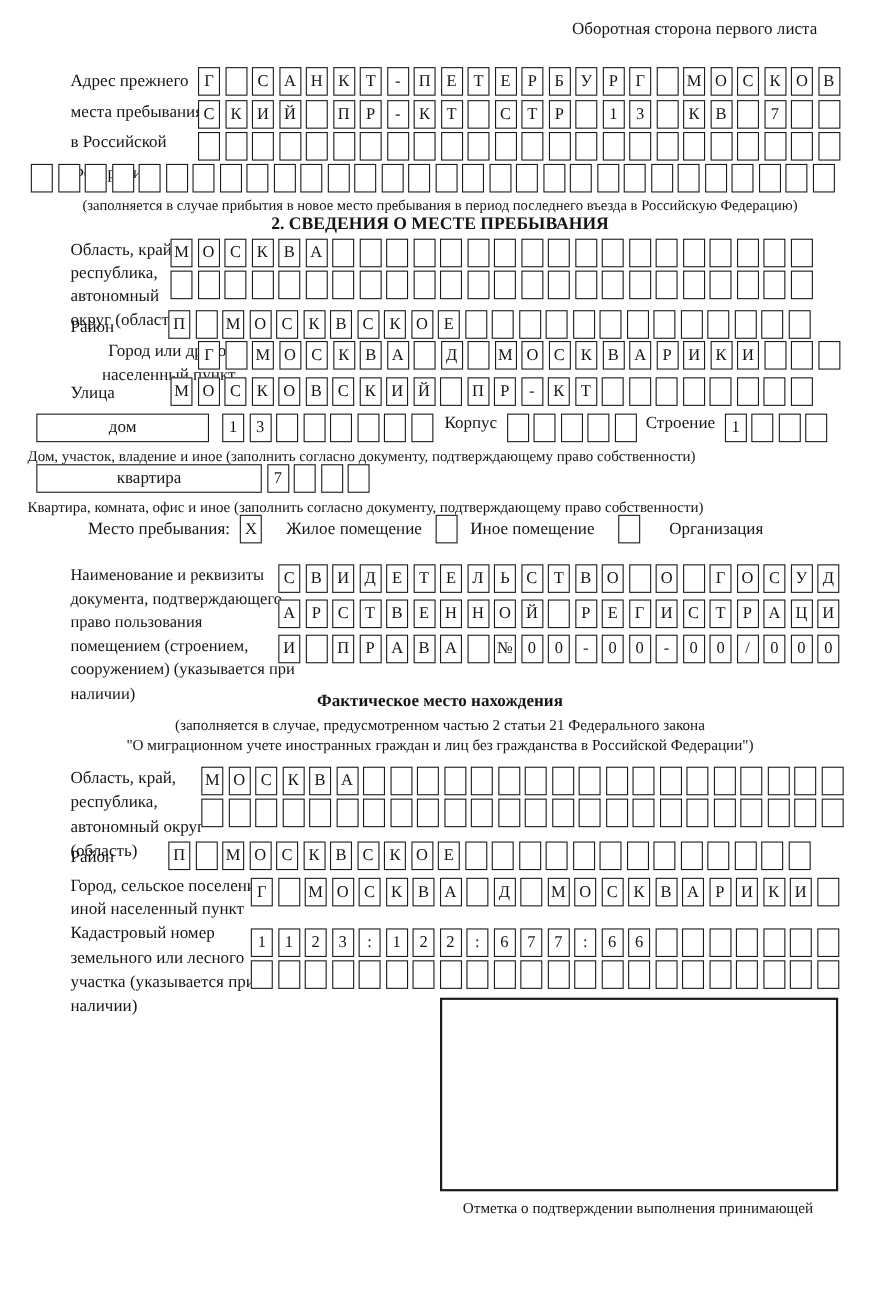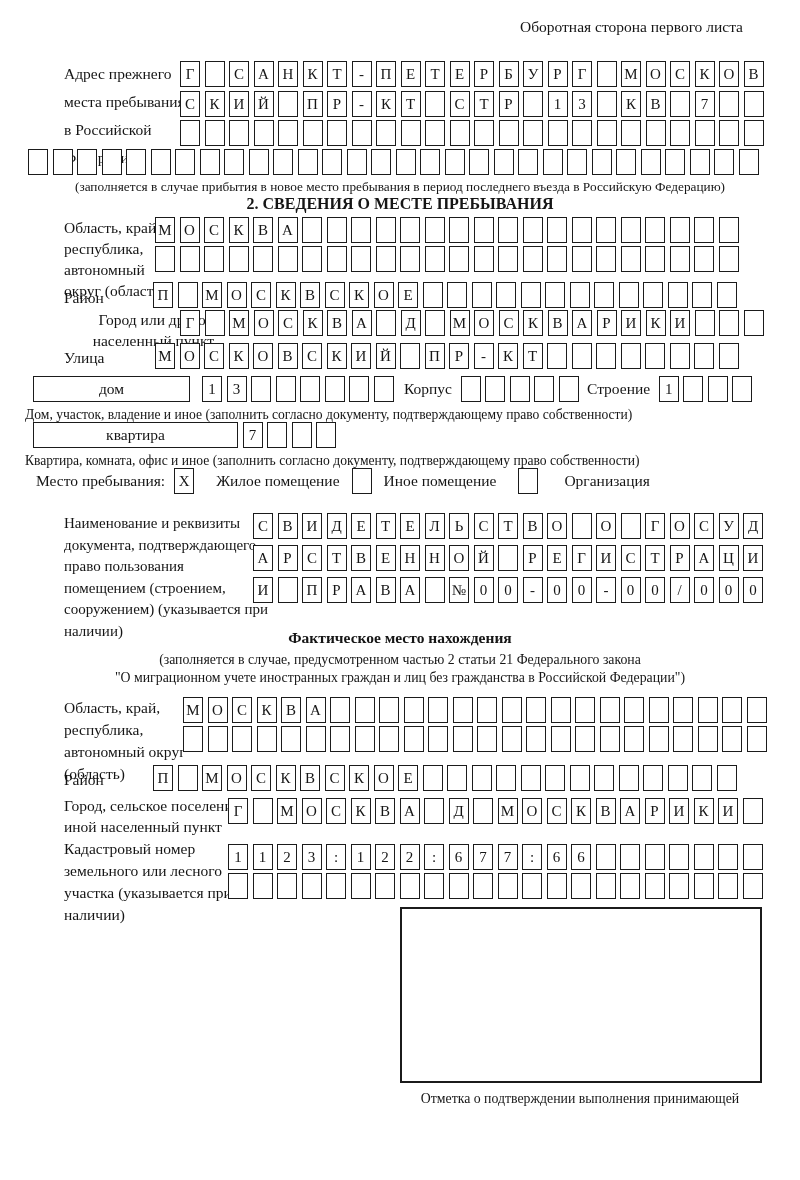--- a/index.html
+++ b/index.html
@@ -15,21 +15,21 @@
     display:flex;align-items:center;justify-content:center;
     font-size:15px;box-sizing:border-box;
   }
   .longbox{
     flex:none;height:26px;border:1.6px solid #1b1b1b;background:#fff;box-sizing:border-box;
     display:flex;align-items:center;justify-content:center;font-size:15.5px;
   }
   .caption{font-size:13.3px;line-height:17px;}
   .center{left:0;width:800px;text-align:center;}
   .bold{font-weight:bold;}
-  .inline-lbl{font-size:15.5px;white-space:nowrap;}
+  .inline-lbl{font-size:15.5px;white-space:nowrap;margin-left:44px;}
   .stamp-box{border:2px solid #1b1b1b;background:#fff;box-sizing:border-box;}
 </style>
 </head>
 <body>
 
 <div class="page">
 
   <div class="abs" style="top:18px;right:57px;font-size:15.5px;">Оборотная сторона первого листа</div>
 
   <div class="abs lbl" style="left:64px;top:60px;width:124px;line-height:28px;">Адрес прежнего места пребывания в Российской Федерации</div>
@@ -278,21 +278,21 @@
       <span class="cell"></span>
       <span class="cell"></span>
       <span class="cell"></span>
       <span class="cell"></span>
       <span class="cell"></span>
       <span class="cell"></span>
       <span class="cell"></span>
       <span class="cell"></span>
     </div>
 
-  <div class="abs cellrow" style="left:33px;top:376px;align-items:center;">
+  <div class="abs cellrow" style="left:33px;top:376px;">
     <div class="longbox" style="width:157px;margin-right:7.5px;">дом</div>
     <div class="cellrow">
         <span class="cell">1</span>
         <span class="cell">3</span>
         <span class="cell"></span>
         <span class="cell"></span>
         <span class="cell"></span>
         <span class="cell"></span>
         <span class="cell"></span>
         <span class="cell"></span>

